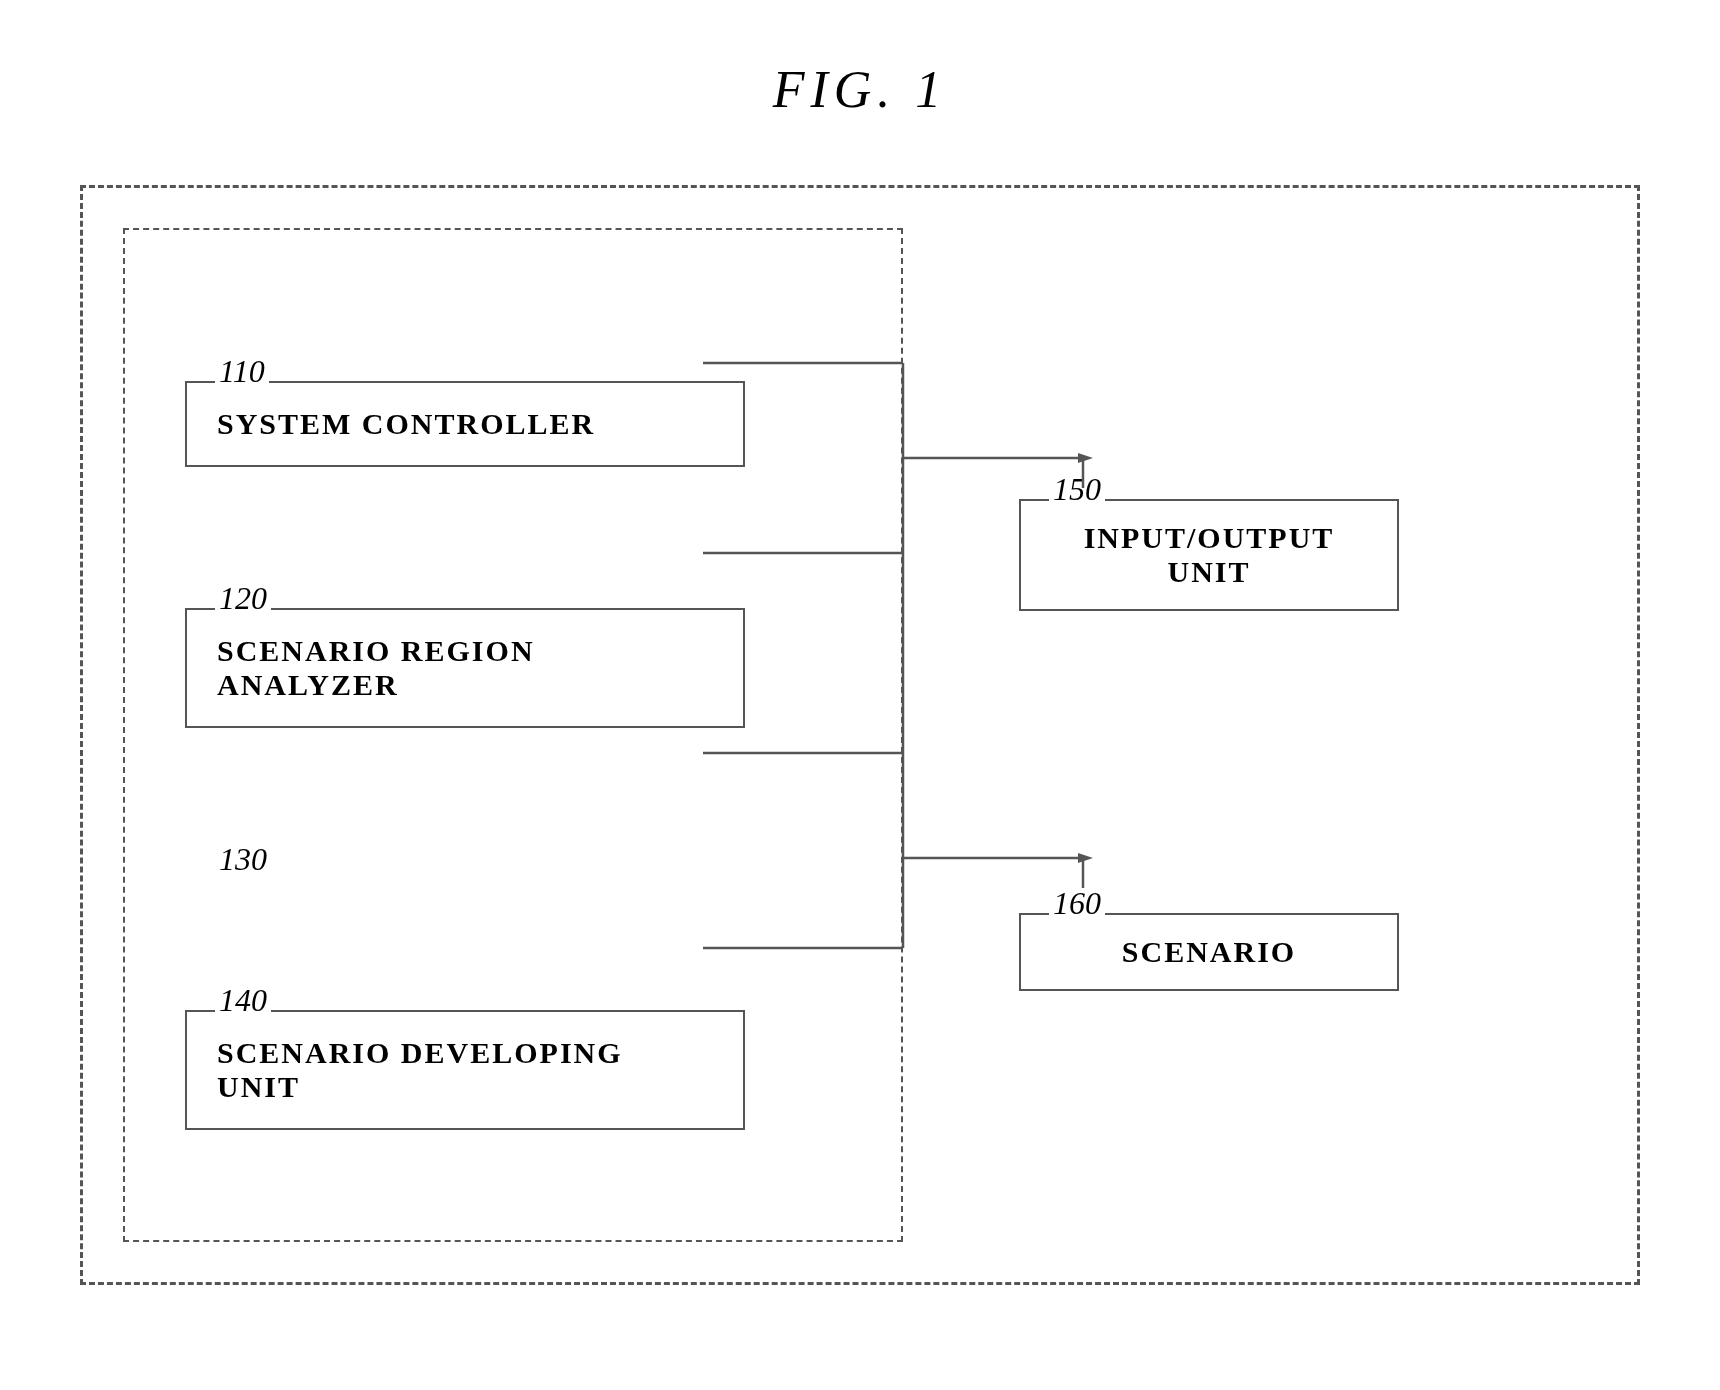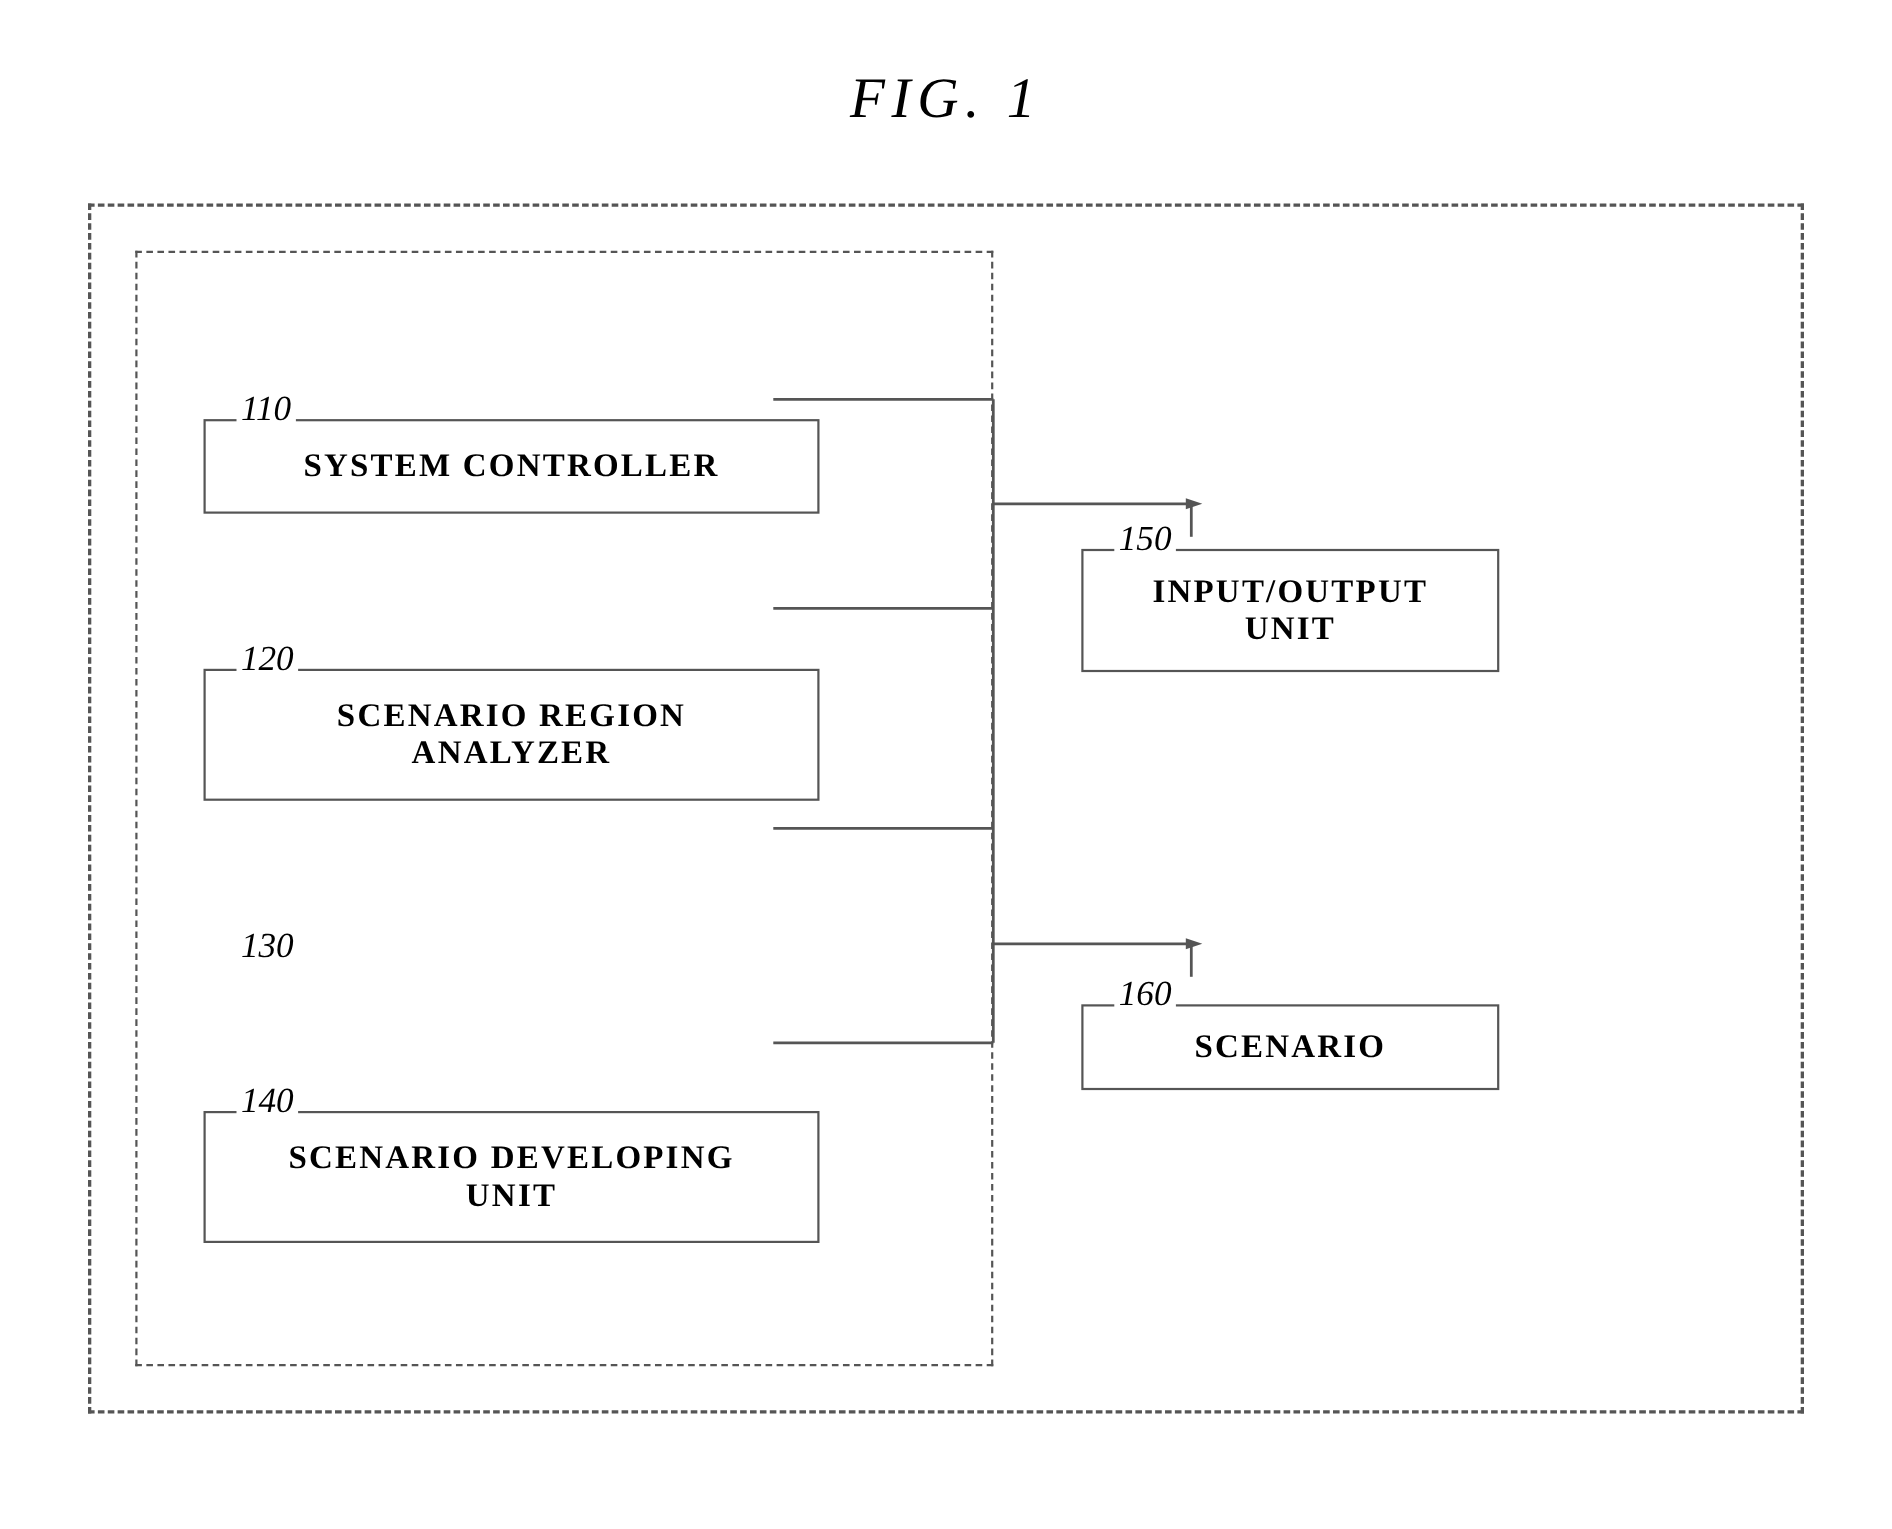--- a/index.html
+++ b/index.html
@@ -30,20 +30,21 @@
     }
 
     .outer-dashed-box {
       border: 3px dashed #555;
       width: 1560px;
       height: 1100px;
       position: relative;
       padding: 40px;
       display: flex;
       align-items: stretch;
+      gap: 36px;
     }
 
     .inner-dashed-box {
       border: 2px dashed #555;
       flex: 0 0 780px;
       width: 780px;
       position: relative;
       display: flex;
       flex-direction: column;
       justify-content: space-around;
@@ -75,21 +76,20 @@
       font-style: italic;
     }
 
     .block-box {
       border: 2px solid #555;
       background: #fff;
       padding: 24px 30px;
       font-size: 30px;
       font-weight: bold;
       letter-spacing: 2px;
-      text-align: center;
       width: 560px;
     }
 
     .right-block-box {
       border: 2px solid #555;
       background: #fff;
       padding: 20px 30px;
       font-size: 30px;
       font-weight: bold;
       letter-spacing: 2px;

